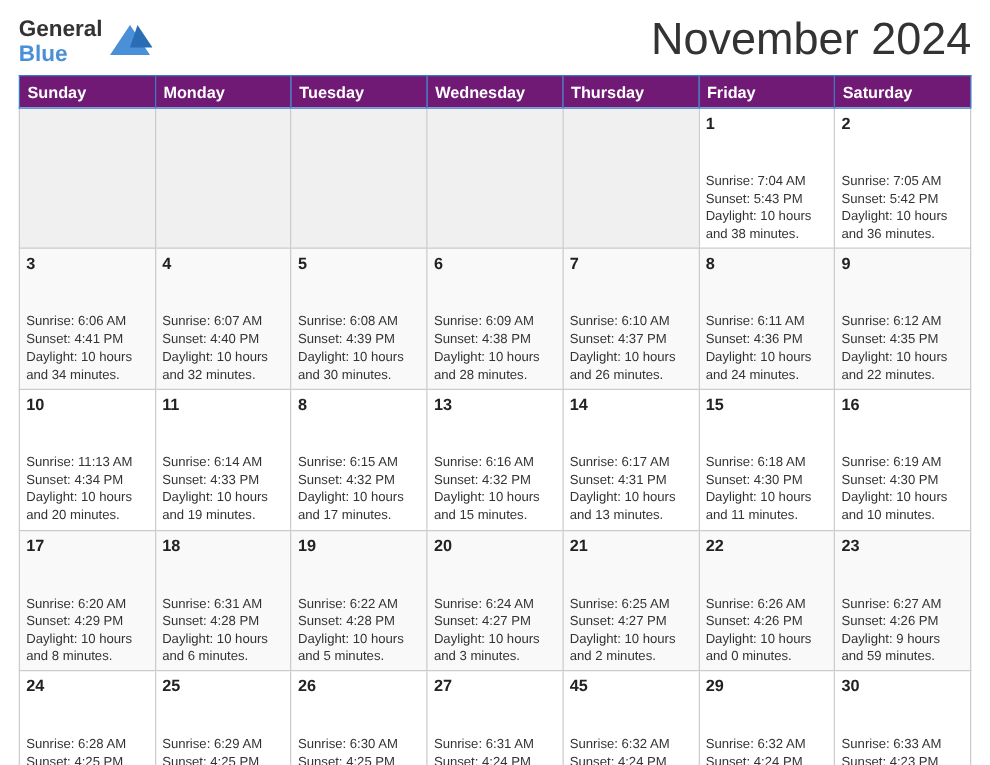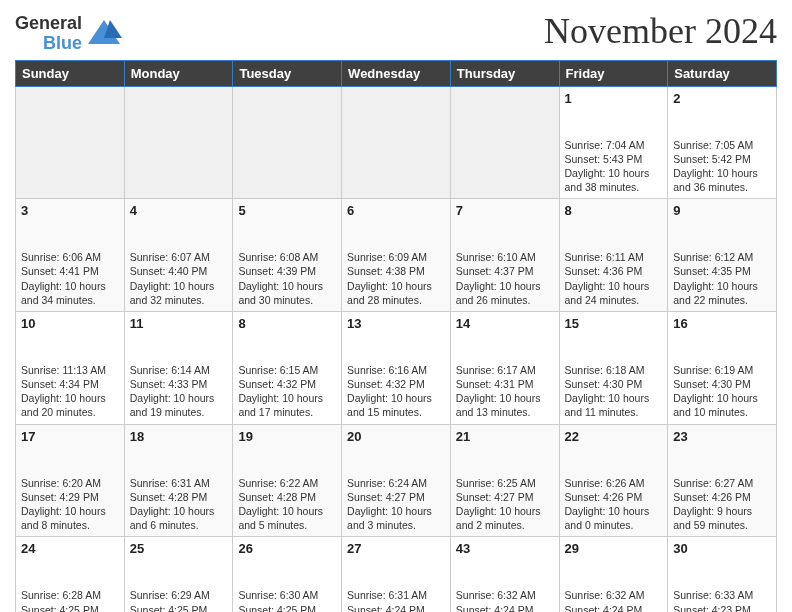--- a/index.html
+++ b/index.html
@@ -13,21 +13,20 @@
     .header-section {
       display: flex;
       justify-content: space-between;
       align-items: flex-start;
       margin-bottom: 6px;
     }
     .logo {
       display: flex;
       align-items: center;
       margin-top: 4px;
-      text-align: right;
     }
     .logo-text {
       display: flex;
       flex-direction: column;
       line-height: 1.1;
     }
     .logo-general {
       font-size: 18px;
       font-weight: bold;
       color: #333;
@@ -37,38 +36,37 @@
       font-weight: bold;
       color: #4a90d9;
     }
     .logo-icon {
       width: 36px;
       height: 36px;
       margin-left: 4px;
     }
     .title-section {
       text-align: left;
-      font-family: Liberation Serif, serif;
     }
     .month-title {
       font-size: 36px;
       font-weight: normal;
       color: #333;
     }
     .location-title {
       font-size: 15px;
       color: #555;
     }
     table {
       width: 100%;
       border-collapse: collapse;
       table-layout: fixed;
     }
     .day-header {
-      background-color: #404040;
+      background-color: #701a75;
       color: white;
       text-align: left;
       padding: 5px 6px;
       font-size: 13px;
       font-weight: bold;
       border: 1px solid #3a7bc8;
     }
     td {
       border: 1px solid #ccc;
       vertical-align: top;
@@ -298,21 +296,21 @@
 Sunset: 4:25 PM
 Daylight: 9 hours and 54 minutes.</div>
         </td>
         <td>
           <span class="day-number">27</span>
           <div class="day-info">Sunrise: 6:31 AM
 Sunset: 4:24 PM
 Daylight: 9 hours and 53 minutes.</div>
         </td>
         <td>
-          <span class="day-number">43</span>
+          <span class="day-number">45</span>
           <div class="day-info">Sunrise: 6:32 AM
 Sunset: 4:24 PM
 Daylight: 9 hours and 52 minutes.</div>
         </td>
         <td>
           <span class="day-number">29</span>
           <div class="day-info">Sunrise: 6:32 AM
 Sunset: 4:24 PM
 Daylight: 9 hours and 51 minutes.</div>
         </td>

